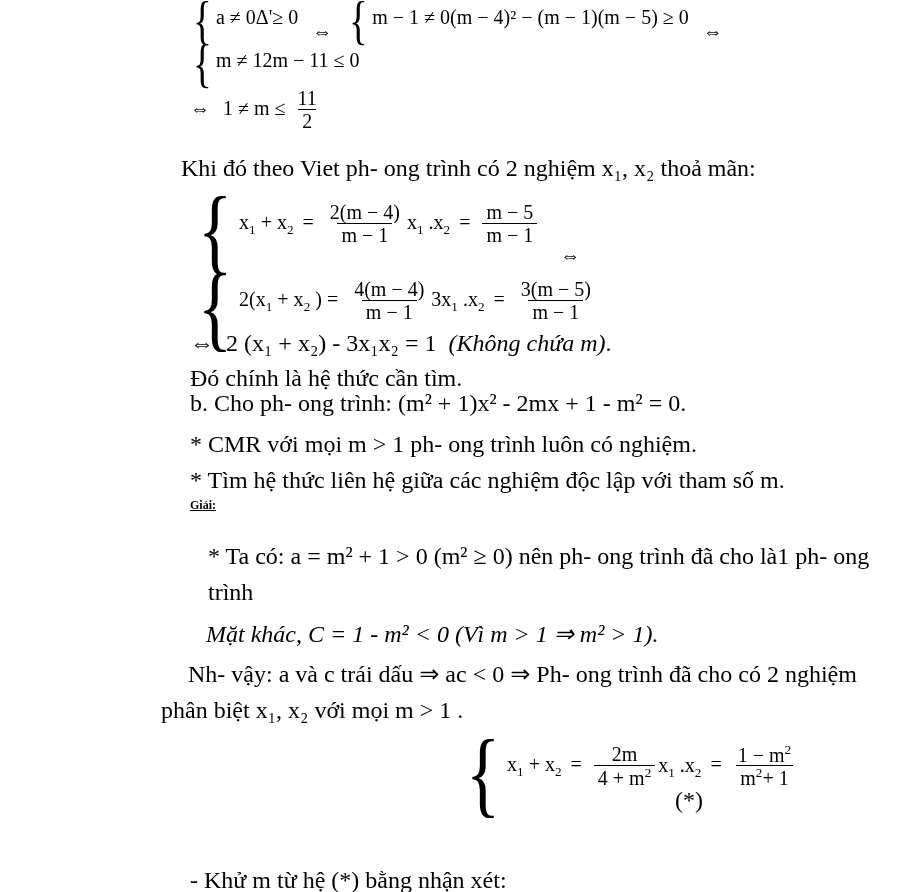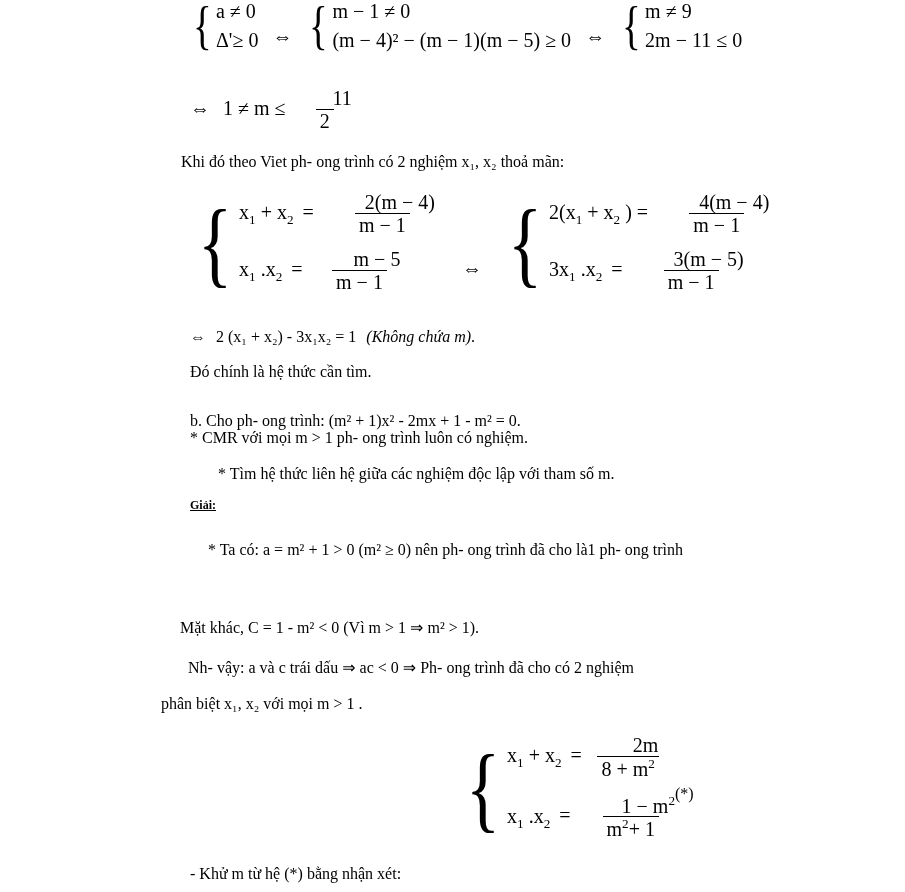--- a/index.html
+++ b/index.html
@@ -33,45 +33,45 @@
     line-height: 0.8;
     font-family: "Liberation Serif", serif;
     font-weight: 300;
     transform: scaleX(0.75);
     display: inline-block;
     margin-right: 1px;
   }
   .brace.xtall { font-size: 96px; }
   .rows {
     display: inline-flex;
-    flex-direction: column;
+    flex-direction: row;
     justify-content: center;
   }
   .rows > div { white-space: nowrap; }
   .r1 { margin-bottom: 6px; }
 
   .frac {
     display: inline-flex;
     flex-direction: column;
     align-items: center;
     vertical-align: middle;
     margin: 0 3px;
     position: relative;
     top: -1px;
   }
-  .frac .num { padding: 0 4px; line-height: 1.1; margin-left: 35px; }
+  .frac .num { padding: 0 4px; line-height: 1.1; }
   .frac .den { padding: 0 4px; line-height: 1.1; border-top: 1px solid #000; }
 
   sub { font-size: 0.66em; }
   sup { font-size: 0.66em; }
 
   .iff { font-size: 20px; padding: 0 10px; }
 
   .para {
-    font-size: 16px;
+    font-size: 24px;
     line-height: 1.5;
   }
   .ital { font-style: italic; }
   .ul-head {
     font-weight: bold;
     text-decoration: underline;
     font-size: 12px;
   }
 </style>
 </head>
@@ -96,21 +96,21 @@
         <div class="r1">m − 1 ≠ 0</div>
         <div>(m − 4)² − (m − 1)(m − 5) ≥ 0</div>
       </span>
     </span>
 
     <span class="iff">⇔</span>
 
     <span class="sys">
       <span class="brace">{</span>
       <span class="rows">
-        <div class="r1">m ≠ 9</div>
+        <div class="r1">m ≠ 1</div>
         <div>2m − 11 ≤ 0</div>
       </span>
     </span>
   </div>
 
   <div class="abs" style="left:190px; top:88px; font-size:20px;">
     <span>⇔</span>
     <span style="padding-left:8px;">1 ≠ m ≤</span>
     <span class="frac">
       <span class="num">11</span>
@@ -173,47 +173,47 @@
   </div>
 
   <div class="abs para" style="left:190px; top:325px;">
     <span>⇔</span>
     <span style="padding-left:6px;">2 (x₁ + x₂) - 3x₁x₂ = 1</span>
     <span class="ital" style="padding-left:6px;">(Không chứa m)</span><span>.</span>
   </div>
 
   <div class="abs para" style="left:190px; top:360px;">Đó chính là hệ thức cần tìm.</div>
 
-  <div class="abs para" style="left:190px; top:409px;">b. Cho ph- ong trình: (m² + 1)x² - 2mx + 1 - m² = 0.</div>
+  <div class="abs para" style="left:190px; top:385px;">b. Cho ph- ong trình: (m² + 1)x² - 2mx + 1 - m² = 0.</div>
 
   <div class="abs para" style="left:190px; top:426px;">* CMR với mọi m &gt; 1 ph- ong trình luôn có nghiệm.</div>
 
-  <div class="abs para" style="left:190px; top:462px;margin-left:28px;">* Tìm hệ thức liên hệ giữa các nghiệm độc lập với tham số m.</div>
+  <div class="abs para" style="left:190px; top:462px;">* Tìm hệ thức liên hệ giữa các nghiệm độc lập với tham số m.</div>
 
   <div class="abs ul-head" style="left:190px; top:498px;">Giải:</div>
 
   <div class="abs para" style="left:208px; top:538px;">* Ta có: a = m² + 1 &gt; 0 (m² ≥ 0) nên ph- ong trình đã cho là1 ph- ong trình</div>
 
-  <div class="abs para" style="left:180px; top:616px;">Mặt khác, C = 1 - m² &lt; 0 (Vì m &gt; 1 ⇒ m² &gt; 1).</div>
+  <div class="abs para" style="left:206px; top:616px;font-style:italic;">Mặt khác, C = 1 - m² &lt; 0 (Vì m &gt; 1 ⇒ m² &gt; 1).</div>
 
   <div class="abs para" style="left:188px; top:656px;">Nh- vậy: a và c trái dấu ⇒ ac &lt; 0 ⇒ Ph- ong trình đã cho có 2 nghiệm</div>
   <div class="abs para" style="left:161px; top:692px;">phân biệt x₁, x₂ với mọi m &gt; 1 .</div>
 
 
   <div class="abs" style="left:460px; top:735px;">
     <span class="sys">
       <span class="brace xtall">{</span>
       <span class="rows">
         <div style="margin-bottom:14px;">
           <span>x</span><sub>1</sub>
           <span>+ x</span><sub>2</sub>
           <span style="padding:0 4px;">=</span>
           <span class="frac">
             <span class="num">2m</span>
-            <span class="den"><span>8 + m</span><sup>2</sup></span>
+            <span class="den"><span>4 + m</span><sup>2</sup></span>
           </span>
         </div>
         <div>
           <span>x</span><sub>1</sub>
           <span>.x</span><sub>2</sub>
           <span style="padding:0 4px;">=</span>
           <span class="frac">
             <span class="num"><span>1 − m</span><sup>2</sup></span>
             <span class="den"><span>m</span><sup>2</sup><span>+ 1</span></span>
           </span>

